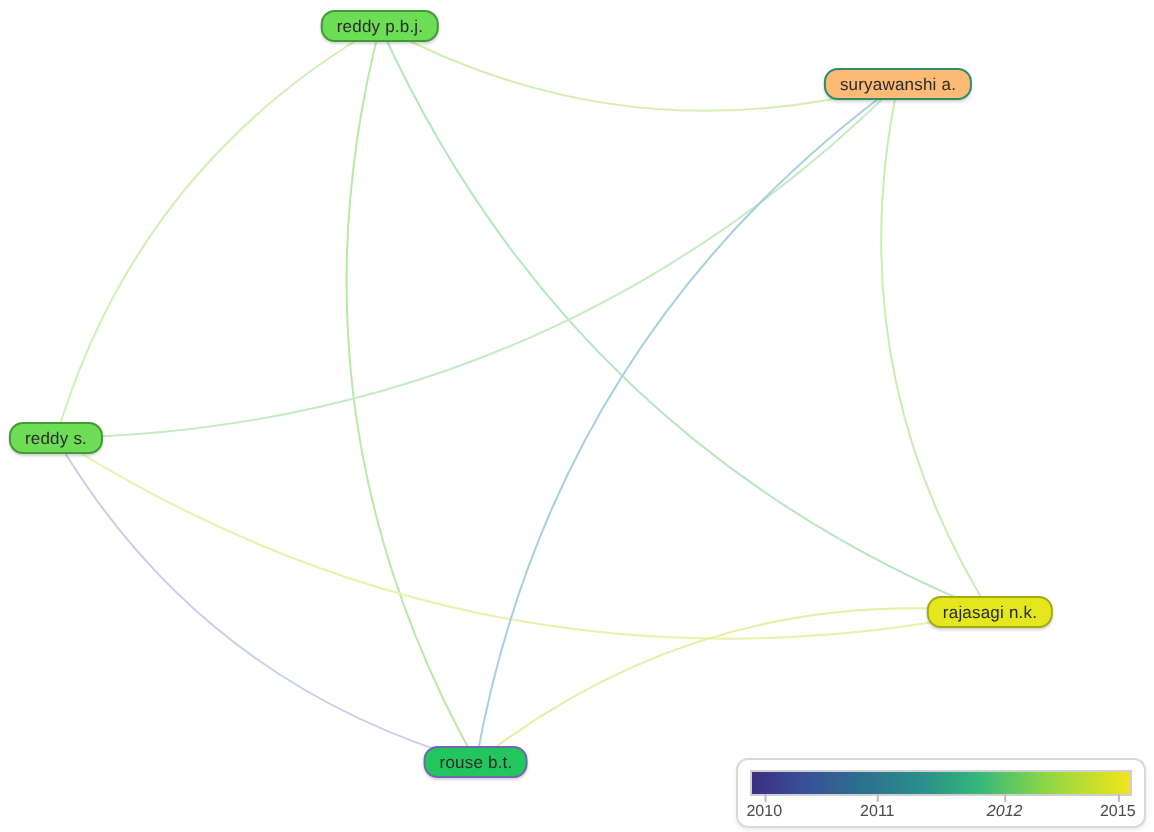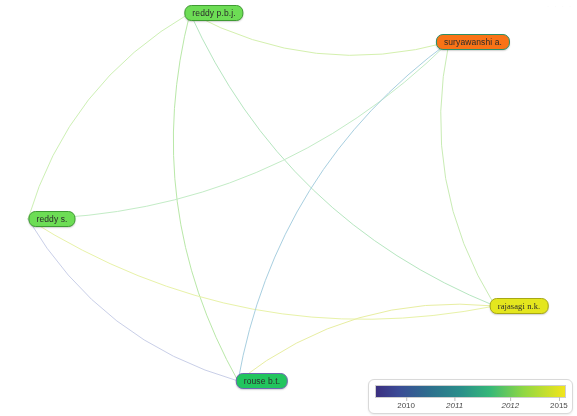--- a/index.html
+++ b/index.html
@@ -38,21 +38,20 @@
     justify-content: center;
     white-space: nowrap;
     font-size: 8.5px;
     letter-spacing: 0.1px;
     color: #2b2b2b;
     padding: 0 7px;
     height: 16px;
     transform: translate(-50%, -50%);
     box-shadow: 0 1px 1.5px rgba(0,0,0,0.18);
     cursor: pointer;
-    margin-left: 24px;
   }
   .node .node-label {
     pointer-events: none;
     line-height: 1;
   }
   #legend-panel {
     position: absolute;
     box-sizing: border-box;
     background: #ffffff;
     border: 1px solid #d9d9d9;
@@ -63,21 +62,20 @@
   #legend-gradient {
     position: relative;
     height: 13px;
     border: 1px solid #cfcfcf;
     box-sizing: border-box;
   }
   #legend-ticks {
     position: relative;
     height: 16px;
     margin-top: 1px;
-    margin-left: 24px;
   }
   .legend-tick {
     position: absolute;
     top: 0;
     transform: translateX(-50%);
     font-size: 8px;
     color: #4a4a4a;
     line-height: 14px;
   }
   .legend-tick .tickmark {
@@ -113,39 +111,39 @@
       <path d="M 28 219 Q 100.6 342 238 381" fill="none" stroke="#c9cfe8" stroke-width="1" stroke-linecap="round"></path>
       <path d="M 449 42 Q 419.2 183.2 495 306" fill="none" stroke="#c9ecb4" stroke-width="1" stroke-linecap="round"></path>
       <path d="M 449 42 Q 275.7 169.3 238 381" fill="none" stroke="#a8cfe0" stroke-width="1" stroke-linecap="round"></path>
       <path d="M 495 306 Q 351.5 292.1 238 381" fill="none" stroke="#e8eea2" stroke-width="1" stroke-linecap="round"></path>
     </svg>
 
   <div id="node-layer">
       <div class="node" style="left: 190px; top: 13px; background: rgb(109, 221, 85); border-color: rgb(63, 155, 51);">
         <span class="node-label">reddy p.b.j.</span>
       </div>
-      <div class="node" style="left: 449px; top: 42px; background: #f97316; border-color: rgb(42, 143, 104);">
+      <div class="node" style="left: 449px; top: 42px; background: #fdba74; border-color: rgb(42, 143, 104);">
         <span class="node-label">suryawanshi a.</span>
       </div>
       <div class="node" style="left: 28px; top: 219px; background: rgb(109, 221, 85); border-color: rgb(63, 155, 51);">
         <span class="node-label">reddy s.</span>
       </div>
-      <div class="node" style="left: 495px; top: 306px; background: rgb(228, 230, 30); border-color: rgb(167, 168, 20); font-family: Liberation Serif, serif;">
+      <div class="node" style="left: 495px; top: 306px; background: rgb(228, 230, 30); border-color: rgb(167, 168, 20);">
         <span class="node-label">rajasagi n.k.</span>
       </div>
       <div class="node" style="left: 238px; top: 381px; background: #22c55e; border-color: rgb(110, 105, 176);">
         <span class="node-label">rouse b.t.</span>
       </div>
     </div>
 
   <div id="corner-marks">. .  . .</div>
 
   <div id="legend-panel" style="left: 368px; top: 379px; width: 205px; height: 35px;">
     <div id="legend-gradient" style="background: linear-gradient(to right, rgb(59, 47, 128) 0%, rgb(59, 75, 150) 12%, rgb(45, 110, 142) 28%, rgb(42, 143, 138) 45%, rgb(53, 183, 121) 60%, rgb(143, 215, 68) 78%, rgb(242, 229, 27) 100%);"></div>
     <div id="legend-ticks">
         <div class="legend-tick" style="left: 0%; transform: translateX(-10%);"><span class="tickmark"></span><span>2010</span></div>
-        <div class="legend-tick" style="left: 33.33%; font-style: italic;"><span class="tickmark"></span><span>2011</span></div>
+        <div class="legend-tick" style="left: 33.33%;"><span class="tickmark"></span><span>2011</span></div>
         <div class="legend-tick" style="left: 66.67%; font-style: italic;"><span class="tickmark"></span><span>2012</span></div>
         <div class="legend-tick" style="left: 100%; transform: translateX(-90%);"><span class="tickmark"></span><span>2015</span></div>
       </div>
   </div>
 
 </div>
 
 </body></html>

